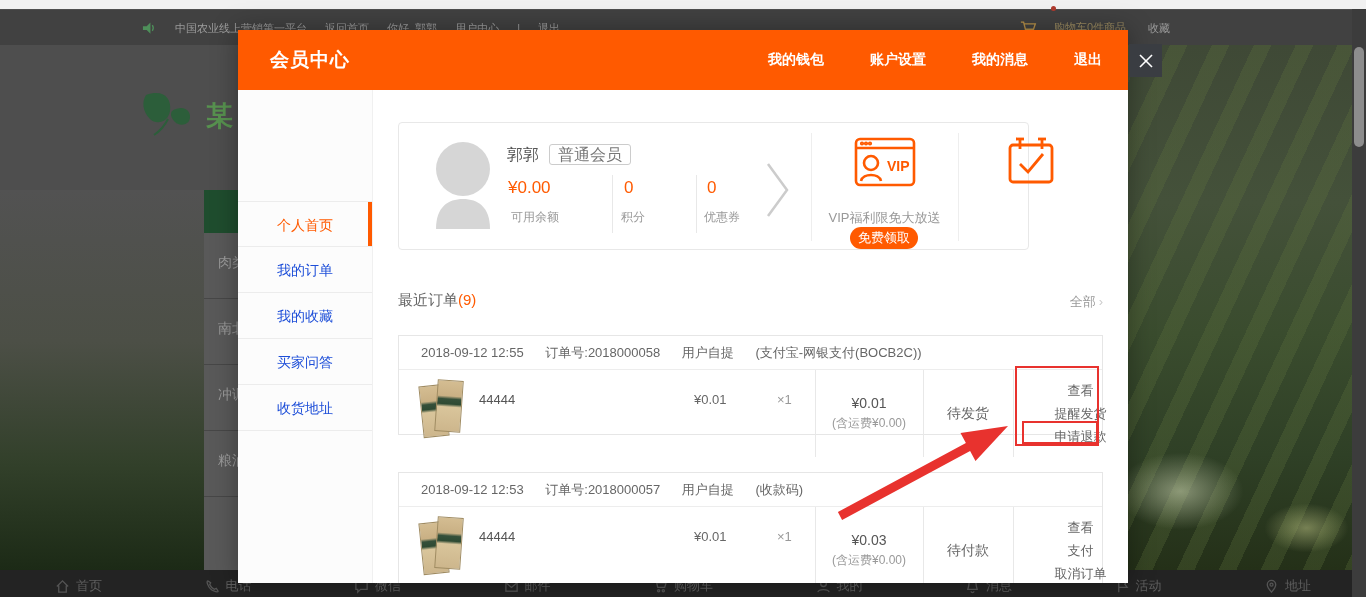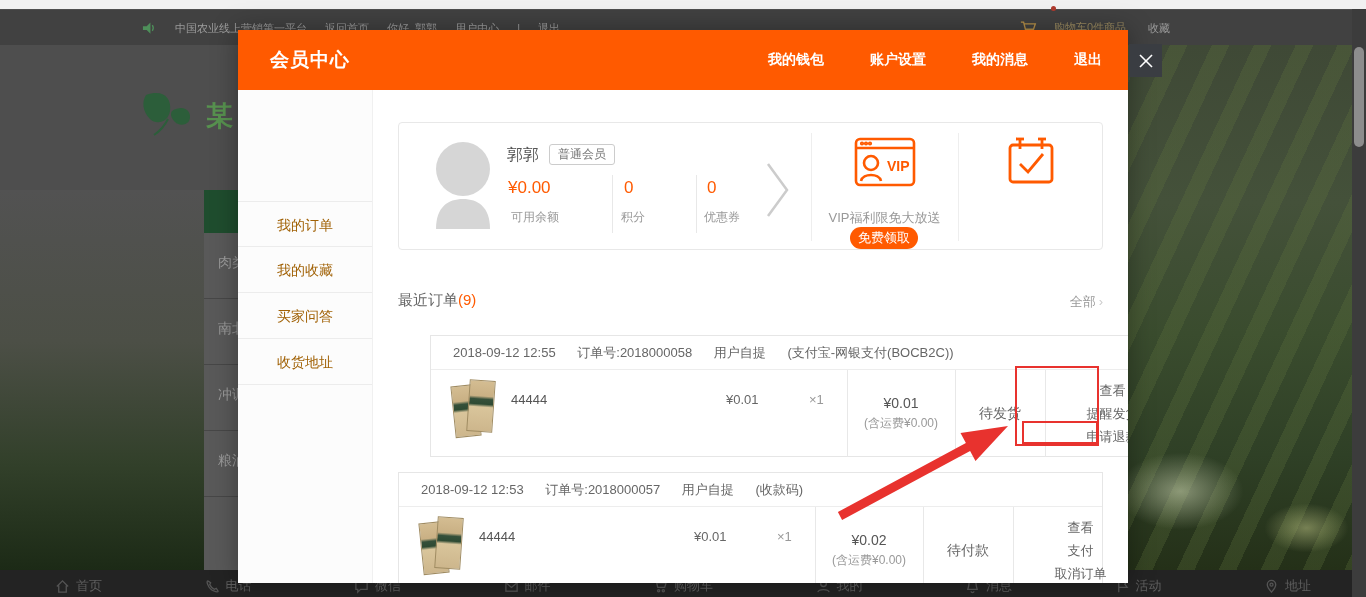--- a/index.html
+++ b/index.html
@@ -49,53 +49,53 @@
   .modal-header { position:absolute; left:0; top:0; width:100%; height:60px; background:#ff5a00;
                   display:flex; align-items:center; }
   .modal-title { color:#fff; font-size:19px; font-weight:bold; letter-spacing:1px; margin-left:32px; }
   .modal-nav { position:absolute; right:26px; top:0; height:60px; display:flex; align-items:center; gap:46px; }
   .modal-nav-item { color:#fff; font-size:14px; font-weight:bold; cursor:pointer; white-space:nowrap; }
   .close-btn { position:absolute; left:1129px; top:44px; width:33px; height:33px; background:#3a3d42; z-index:11;
                display:flex; align-items:center; justify-content:center; cursor:pointer; }
 
   .modal-sidebar { position:absolute; left:0; top:60px; width:135px; height:493px; background:#fcfcfc; border-right:1px solid #f0f0f0; }
   .side-items { position:absolute; top:111px; left:0; right:0; }
-  .side-item { height:46px; line-height:46px; text-align:center; font-size:14px; color:#a16207;
+  .side-item { height:46px; line-height:46px; text-align:center; font-size:14px; color:#1d4ed8;
                border-bottom:1px solid #ececec; cursor:pointer; position:relative; }
   .side-item:first-child { border-top:1px solid #ececec; }
   .side-item.active { color:#ff5a00; }
   .side-item.active::after { content:""; position:absolute; right:0; top:0; width:4px; height:100%; background:#ff5a00; }
 
   
-  .profile-card { position:absolute; left:160px; top:92px; width:705px; height:128px;
+  .profile-card { position:absolute; left:160px; top:92px; width:631px; height:128px;
                   border:1px solid #e8e8e8; border-radius:4px; background:#fff;padding-left:22px; }
   .avatar { position:absolute; left:33px; top:16px; }
   .p-name { position:absolute; left:108px; top:22px; font-size:16px; color:#555; }
   .p-badge { position:absolute; left:150px; top:21px; height:21px; line-height:19px; padding:0 8px;
-             border:1px solid #ccc; border-radius:3px; font-size:12px; color:#777; }
+             border:1px solid #ccc; border-radius:3px; font-size:16px; color:#777; }
   .stat-val { position:absolute; font-size:17px; color:#ff5a00; }
   .stat-label { position:absolute; font-size:12px; color:#999; }
   .v-div { position:absolute; top:52px; height:58px; border-left:1px solid #e8e8e8; }
   .p-chevron { position:absolute; left:366px; top:38px; }
   .cell-div { position:absolute; top:10px; height:108px; border-left:1px solid #eee; }
   .vip-icon { position:absolute; left:455px; top:14px; }
   .vip-title { position:absolute; left:412px; top:86px; width:147px; text-align:center; font-size:13px; color:#999; white-space:nowrap; }
   .vip-btn { position:absolute; left:451px; top:104px; width:68px; height:22px; background:#ff5a00; border:none;
              border-radius:11px; color:#fff; font-size:13px; cursor:pointer; font-family:inherit; }
   .cal-icon { position:absolute; left:608px; top:14px; }
 
   
   .recent-row { position:absolute; left:160px; top:261px; width:705px; height:22px; }
   .recent-title { font-size:15px; color:#666; }
   .recent-count { font-size:15px; color:#ff5a00; }
   .all-link { position:absolute; right:0; top:2px; font-size:13px; color:#999; cursor:pointer; }
   .all-link .chev { color:#ccc; margin-left:3px; }
 
   .order-card { position:absolute; left:160px; width:705px; border:1px solid #e6e6e6; background:#fff; }
-  .order-card.o1 { top:305px; height:122px;margin-left:32px; }
+  .order-card.o1 { top:305px; height:100px; }
   .order-card.o2 { top:442px; height:155px; }
   .oc-header { height:34px; line-height:34px; border-bottom:1px solid #ededed; padding-left:22px;
                font-size:13px; color:#666; white-space:nowrap; }
   .oc-header span { margin-right:18px; }
   .oc-body { position:relative; height:87px; }
   .col-div { position:absolute; top:0; bottom:0; border-left:1px solid #e8e8e8; }
   .thumb { position:absolute; left:22px; top:10px; width:46px; height:60px; }
   .pkg { position:absolute; width:26px; height:52px; border:1px solid #a08c62;
          background:linear-gradient(180deg,#d4bd92 0%,#c9b084 30%,#35503a 36%,#2e4a33 46%,#d9c59b 52%,#cdb68c 100%); }
   .pkg.l { left:0; top:5px; transform:rotate(-6deg); }
@@ -253,20 +253,21 @@
       <div class="modal-nav">
         <span class="modal-nav-item">我的钱包</span>
         <span class="modal-nav-item">账户设置</span>
         <span class="modal-nav-item">我的消息</span>
         <span class="modal-nav-item">退出</span>
       </div>
     </div>
 
     <div class="modal-sidebar">
       <div class="side-items">
+        <div class="side-item active">个人首页</div>
         <div class="side-item">我的订单</div>
         <div class="side-item">我的收藏</div>
         <div class="side-item">买家问答</div>
         <div class="side-item">收货地址</div>
       </div>
     </div>
 
     <div class="profile-card">
       <span class="avatar">
         <svg width="62" height="90" viewBox="0 0 62 90">
@@ -367,21 +368,21 @@
       <div class="oc-body">
         <span class="thumb">
             <span class="pkg l"></span>
             <span class="pkg r"></span>
           </span>
         <span class="prod-name">44444</span>
         <span class="prod-price">¥0.01</span>
         <span class="prod-qty">×1</span>
         <span class="col-div" style="left:416px;"></span>
         <div class="total-cell">
-          <span class="total-amt">¥0.02</span>
+          <span class="total-amt">¥0.03</span>
           <span class="total-note">(含运费¥0.00)</span>
         </div>
         <span class="col-div" style="left:524px;"></span>
         <div class="status-cell">待付款</div>
         <span class="col-div" style="left:614px;"></span>
         <div class="action-cell">
           <span class="action-link">查看</span>
           <span class="action-link">支付</span>
           <span class="action-link">取消订单</span>
         </div>

